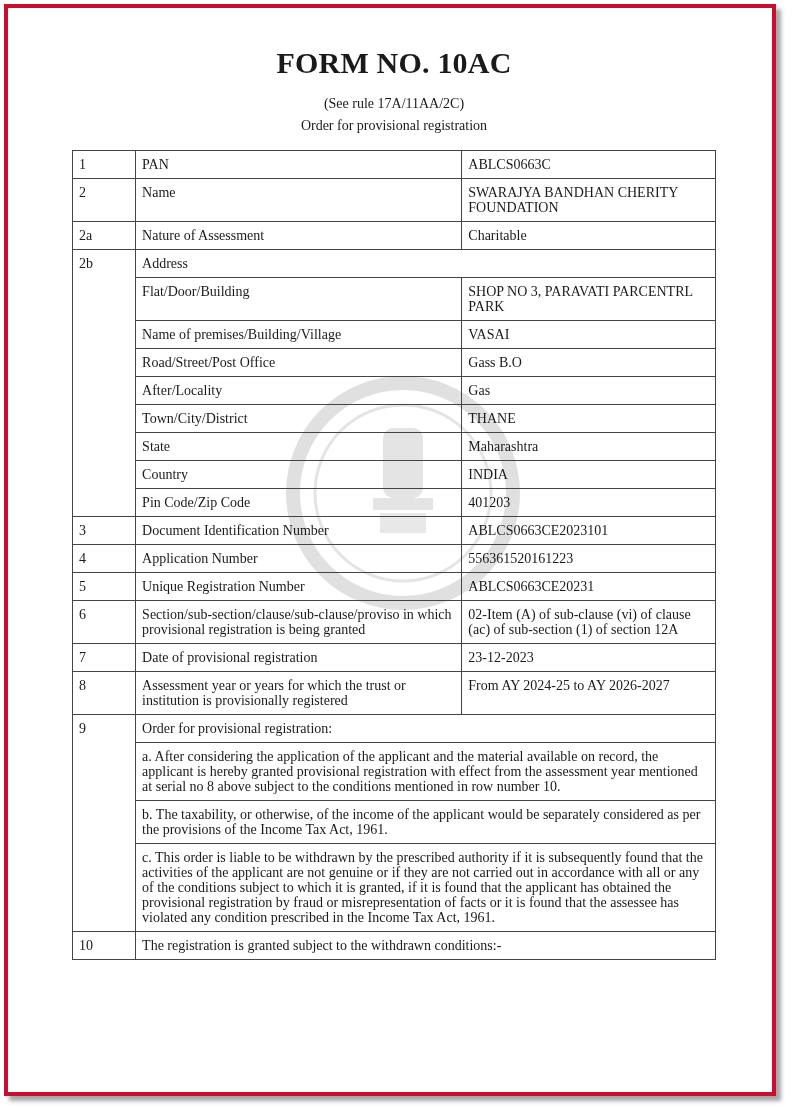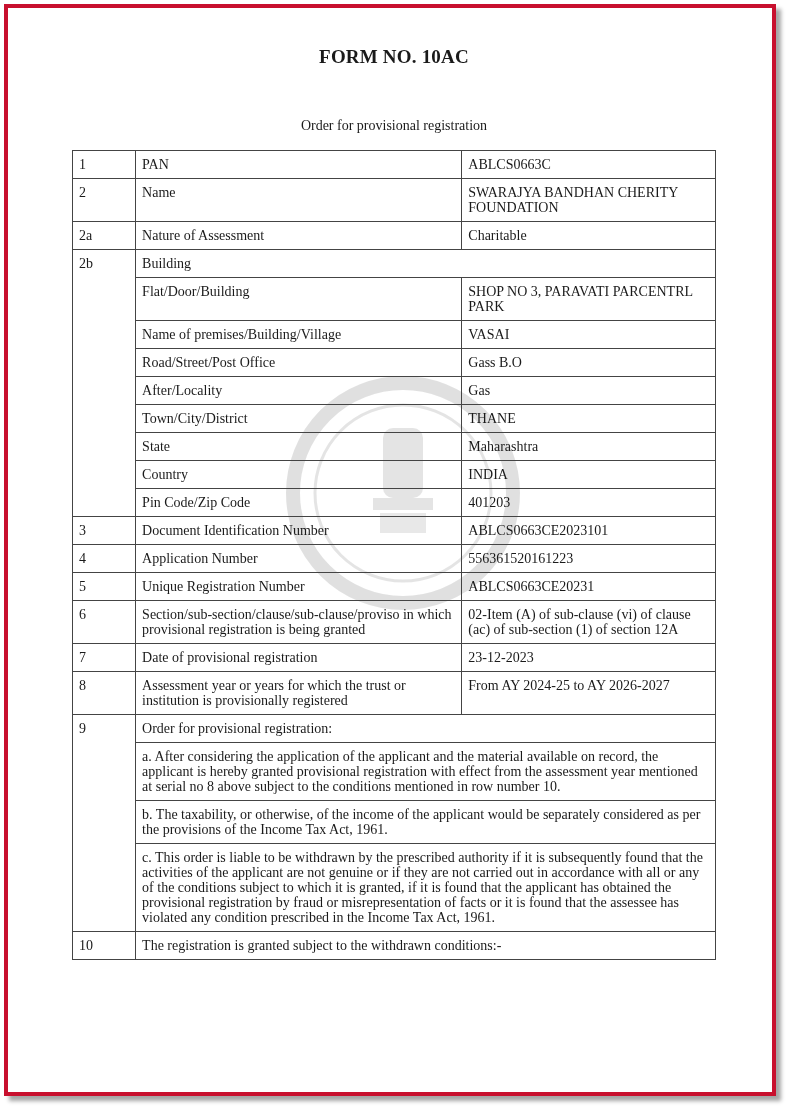--- a/index.html
+++ b/index.html
@@ -2,41 +2,42 @@
 <html><head>
   <meta charset="utf-8">
   <style>
     html, body { margin: 0; padding: 0; background: #ffffff; }
     body { width: 800px; height: 1109px; position: relative; overflow: hidden; font-family: "Liberation Serif", serif; color: #1a1a1a; }
     .frame {
       position: absolute; left: 4px; top: 4px; width: 764px; height: 1084px;
       border: 4px solid #c8102e; background: #fff;
       box-shadow: 5px 5px 4px rgba(0,0,0,0.35);
     }
-    .title { position: absolute; top: 38px; left: 0; width: 772px; text-align: center; font-weight: bold; font-size: 19px; letter-spacing: 0.2px; }
+    .title { position: absolute; top: 38px; left: 0; width: 772px; text-align: center; font-weight: bold; font-size: 30px; letter-spacing: 0.2px; }
     .subtitle { position: absolute; top: 88px; left: 0; width: 772px; text-align: center; font-size: 14px; }
     .subtitle2 { position: absolute; top: 110px; left: 0; width: 772px; text-align: center; font-size: 14px; font-family: Liberation Serif, serif; }
     .watermark {
       position: absolute; left: 270px; top: 360px; width: 250px; height: 250px;
       opacity: 0.22; pointer-events: none;
     }
     table.form {
       position: absolute; left: 64px; top: 142px; width: 644px;
       border-collapse: collapse; font-size: 14px; line-height: 15px;
     }
     table.form td { border: 1px solid #444; padding: 6px 6px 6px 6px; vertical-align: top; }
     td.no { width: 52px; }
     td.label { width: 322px; }
     td.value { width: 246px; }
   </style>
 </head>
 <body>
 
 <div class="frame">
   <div class="title">FORM NO. 10AC</div>
+  <div class="subtitle">(See rule 17A/11AA/2C)</div>
   <div class="subtitle2">Order for provisional registration</div>
 
   <svg class="watermark" viewBox="0 0 250 250">
     <circle cx="125" cy="125" r="110" fill="none" stroke="#777" stroke-width="14"></circle>
     <circle cx="125" cy="125" r="88" fill="none" stroke="#888" stroke-width="3"></circle>
     <rect x="105" y="60" width="40" height="70" rx="10" fill="#888"></rect>
     <rect x="95" y="130" width="60" height="12" fill="#888"></rect>
     <rect x="102" y="145" width="46" height="20" fill="#999"></rect>
   </svg>
 
@@ -52,21 +53,21 @@
       <td class="label">Name</td>
       <td class="value">SWARAJYA BANDHAN CHERITY FOUNDATION</td>
     </tr>
     <tr>
       <td class="no">2a</td>
       <td class="label">Nature of Assessment</td>
       <td class="value">Charitable</td>
     </tr>
     <tr>
       <td class="no" rowspan="9">2b</td>
-      <td colspan="2">Building</td>
+      <td colspan="2">Address</td>
     </tr>
     <tr>
           <td>Flat/Door/Building</td>
           <td>SHOP NO 3, PARAVATI PARCENTRL PARK</td>
         </tr>
     <tr>
           <td>Name of premises/Building/Village</td>
           <td>VASAI</td>
         </tr>
     <tr>

